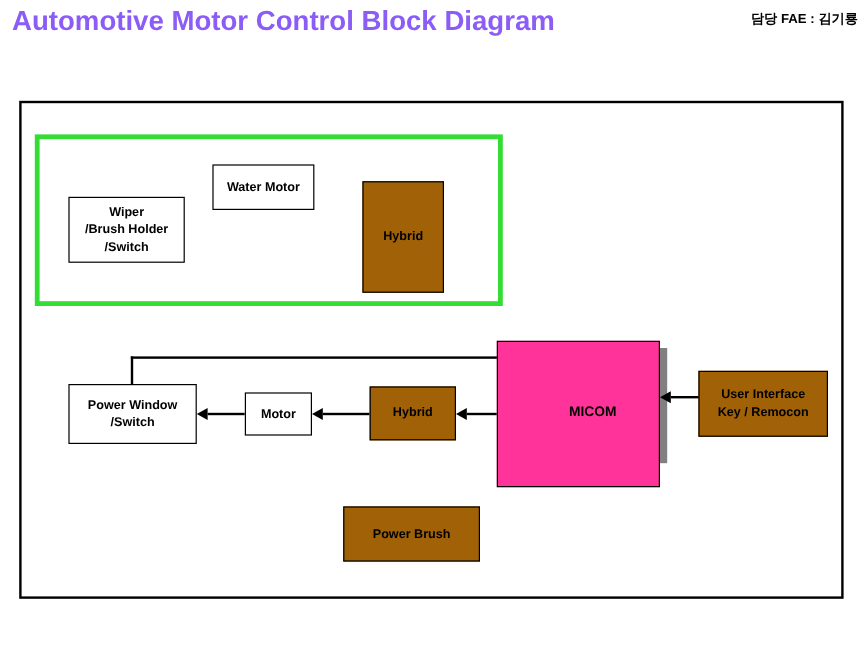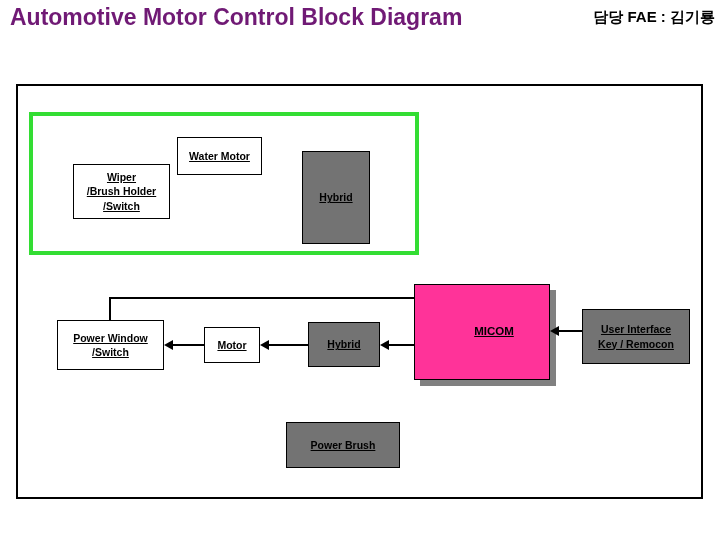--- a/index.html
+++ b/index.html
@@ -15,29 +15,29 @@
     font-family: "Liberation Sans", "DejaVu Sans", sans-serif;
   }
 
   
   #slide-title {
     position: absolute;
     left: 10px;
     top: 4px;
     font-size: 23px;
     font-weight: bold;
-    color: #701a75;
+    color: #8b5cf6;
     letter-spacing: 0px;
     white-space: nowrap;
   }
   #author-note {
     position: absolute;
     right: 5px;
     top: 8px;
-    font-size: 15px;
+    font-size: 11px;
     font-weight: bold;
     color: #000000;
     white-space: nowrap;
     text-align: center;
   }
 
   
   #diagram-frame {
     position: absolute;
     left: 16px;
@@ -70,26 +70,26 @@
     display: flex;
     align-items: center;
     justify-content: center;
     text-align: center;
     font-size: 10.5px;
     font-weight: bold;
     color: #000000;
     line-height: 1.35;
     z-index: 3;
   }
-  .block.yellow { background: #737373; }
+  .block.yellow { background: #a16207; }
   .block.pink {
     background: #ff3399;
     font-size: 11.5px;
   }
-  .block .lines { white-space: pre-line; text-decoration: underline; }
+  .block .lines { white-space: pre-line; }
 
   
   #micom-shadow {
     position: absolute;
     background: #808080;
     z-index: 2;
   }
 
   
   .line-h, .line-v {
@@ -121,41 +121,41 @@
 <body>
 
 <div id="slide-title">Automotive Motor Control Block Diagram</div>
 
 <div id="author-note">담당 FAE : 김기룡</div>
 
 <div id="diagram-frame">
 
   <div id="wiper-group"></div>
 
-  <div class="block" style="left:39px; top:78px; width:97px; height:55px;margin-left:16px;">
+  <div class="block" style="left:39px; top:78px; width:97px; height:55px;">
     <span class="lines">Wiper
 /Brush Holder
 /Switch</span>
   </div>
 
   <div class="block" style="left:159px; top:51px; width:85px; height:38px;">
     <span class="lines">Water Motor</span>
   </div>
 
 
   <div class="block yellow" style="left:284px; top:65px; width:68px; height:93px;">
     <span class="lines">Hybrid</span>
   </div>
 
   <div class="line-v" style="left:91px; top:211px; height:25px;"></div>
   <div class="line-h" style="left:91px; top:211px; width:310px;"></div>
   <div class="arrow arrow-right" style="left:397px; top:207px;"></div>
 
   <div id="micom-shadow" style="left:402px; top:204px; width:136px; height:96px;"></div>
-  <div class="block pink" style="left:396px; top:198px; width:136px; height:96px;padding-left:24px;">
+  <div class="block pink" style="left:396px; top:198px; width:136px; height:122px;padding-left:24px;">
     <span class="lines">MICOM</span>
   </div>
 
   <div class="block" style="left:39px; top:234px; width:107px; height:50px;">
     <span class="lines">Power Window
 /Switch</span>
   </div>
 
   <div class="block" style="left:186px; top:241px; width:56px; height:36px;justify-content:center;">
     <span class="lines">Motor</span>

